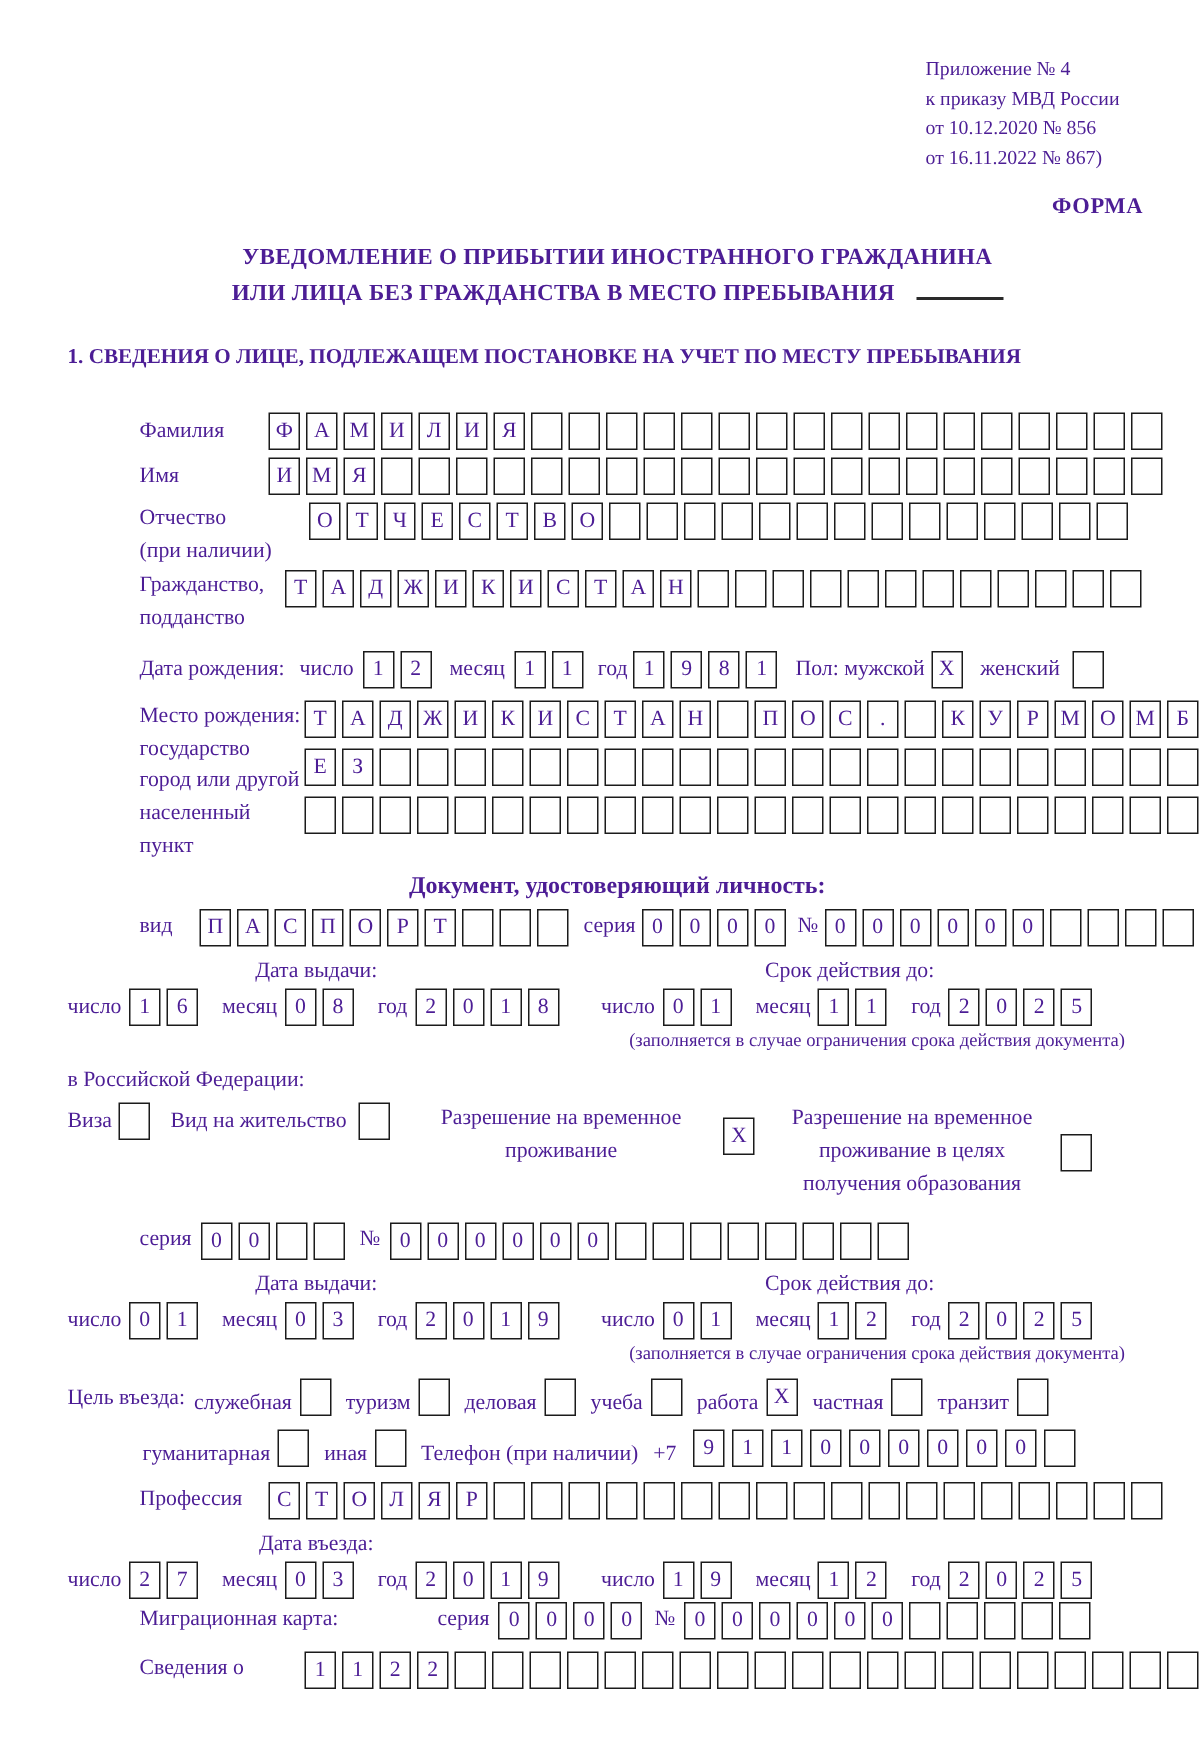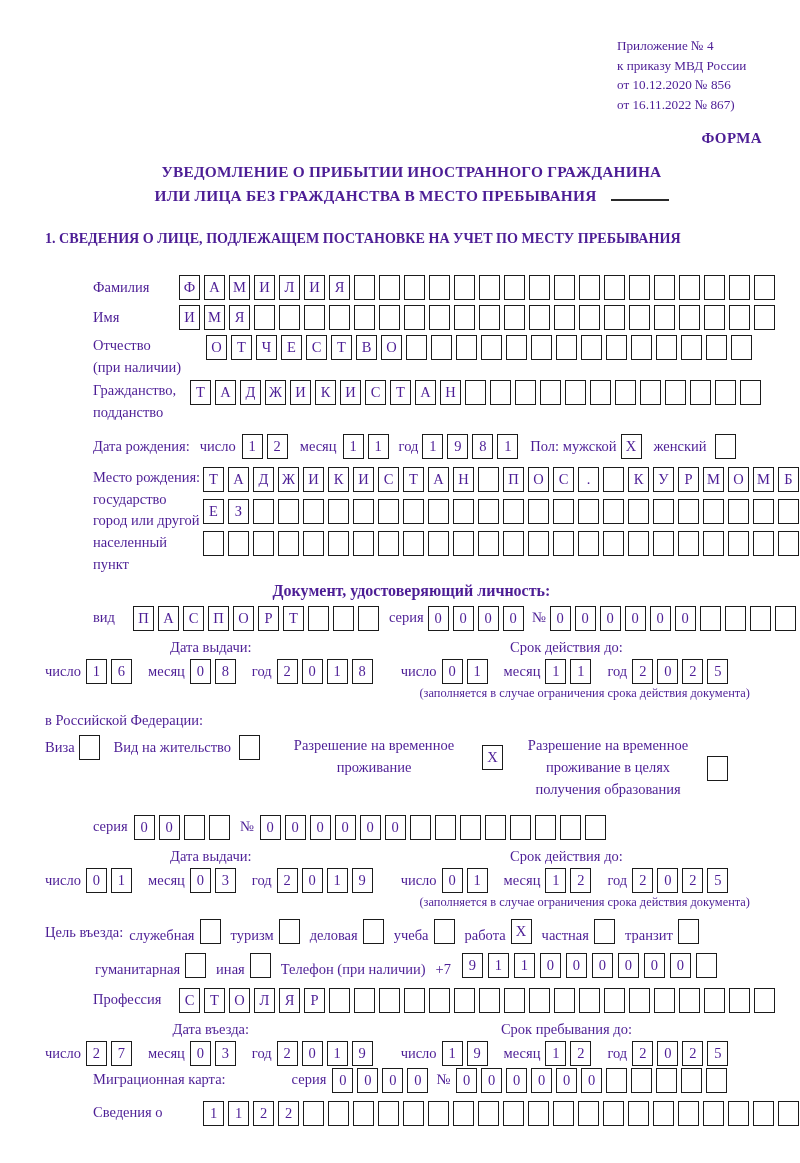--- a/index.html
+++ b/index.html
@@ -587,21 +587,20 @@
         <span class="dlbl">год</span>
         <span class="cells">
             <span class="cell">2</span>
             <span class="cell">0</span>
             <span class="cell">1</span>
             <span class="cell">9</span>
           </span>
       </div>
     </div>
     <div class="dcol ml24">
-      <div class="dhead">Срок пребывания до:</div>
       <div class="dgroup">
         <span class="dlbl">число</span>
         <span class="cells">
             <span class="cell">1</span>
             <span class="cell">9</span>
           </span>
         <span class="dlbl">месяц</span>
         <span class="cells">
             <span class="cell">1</span>
             <span class="cell">2</span>

